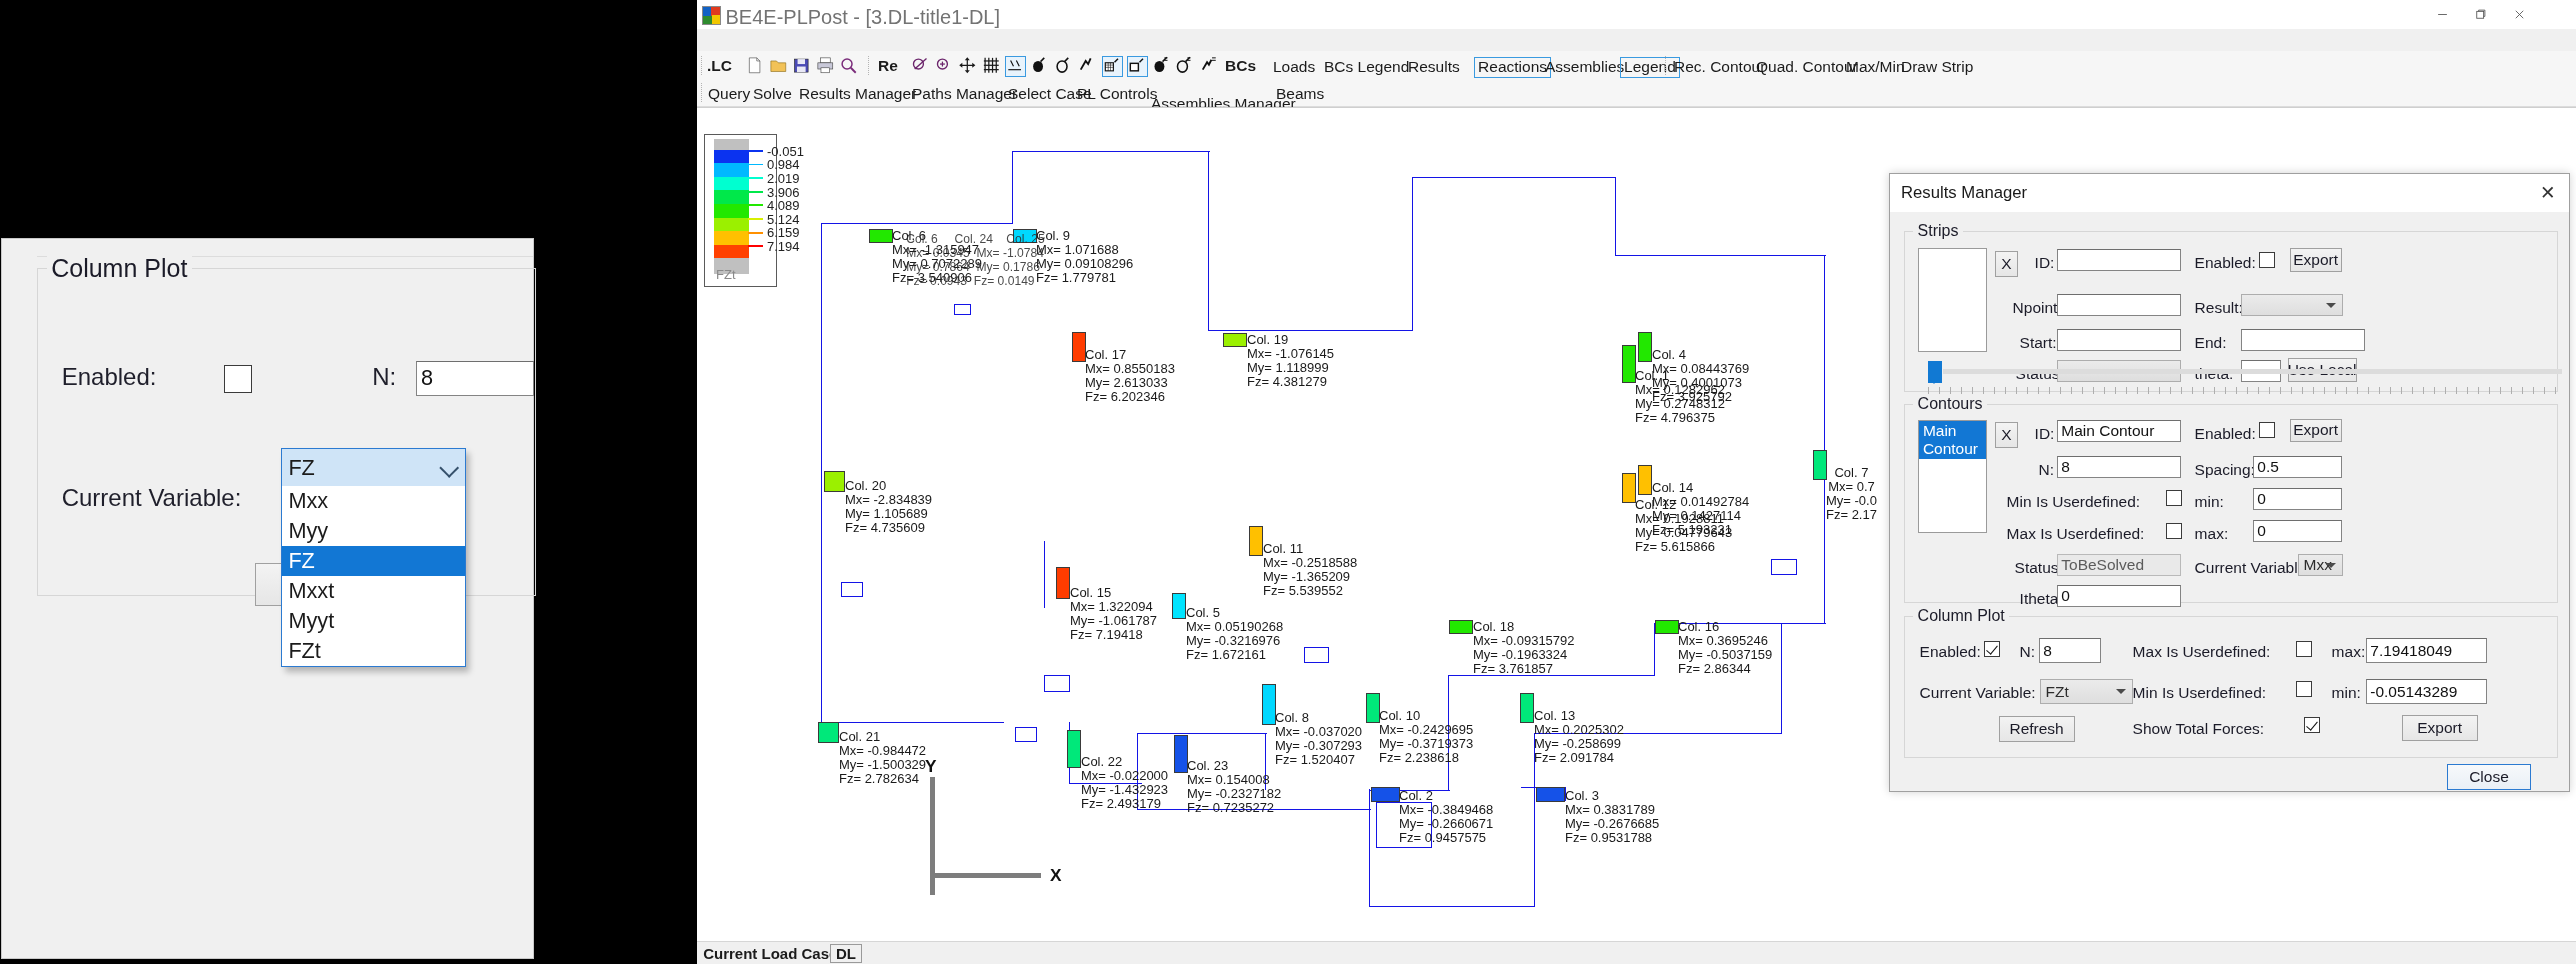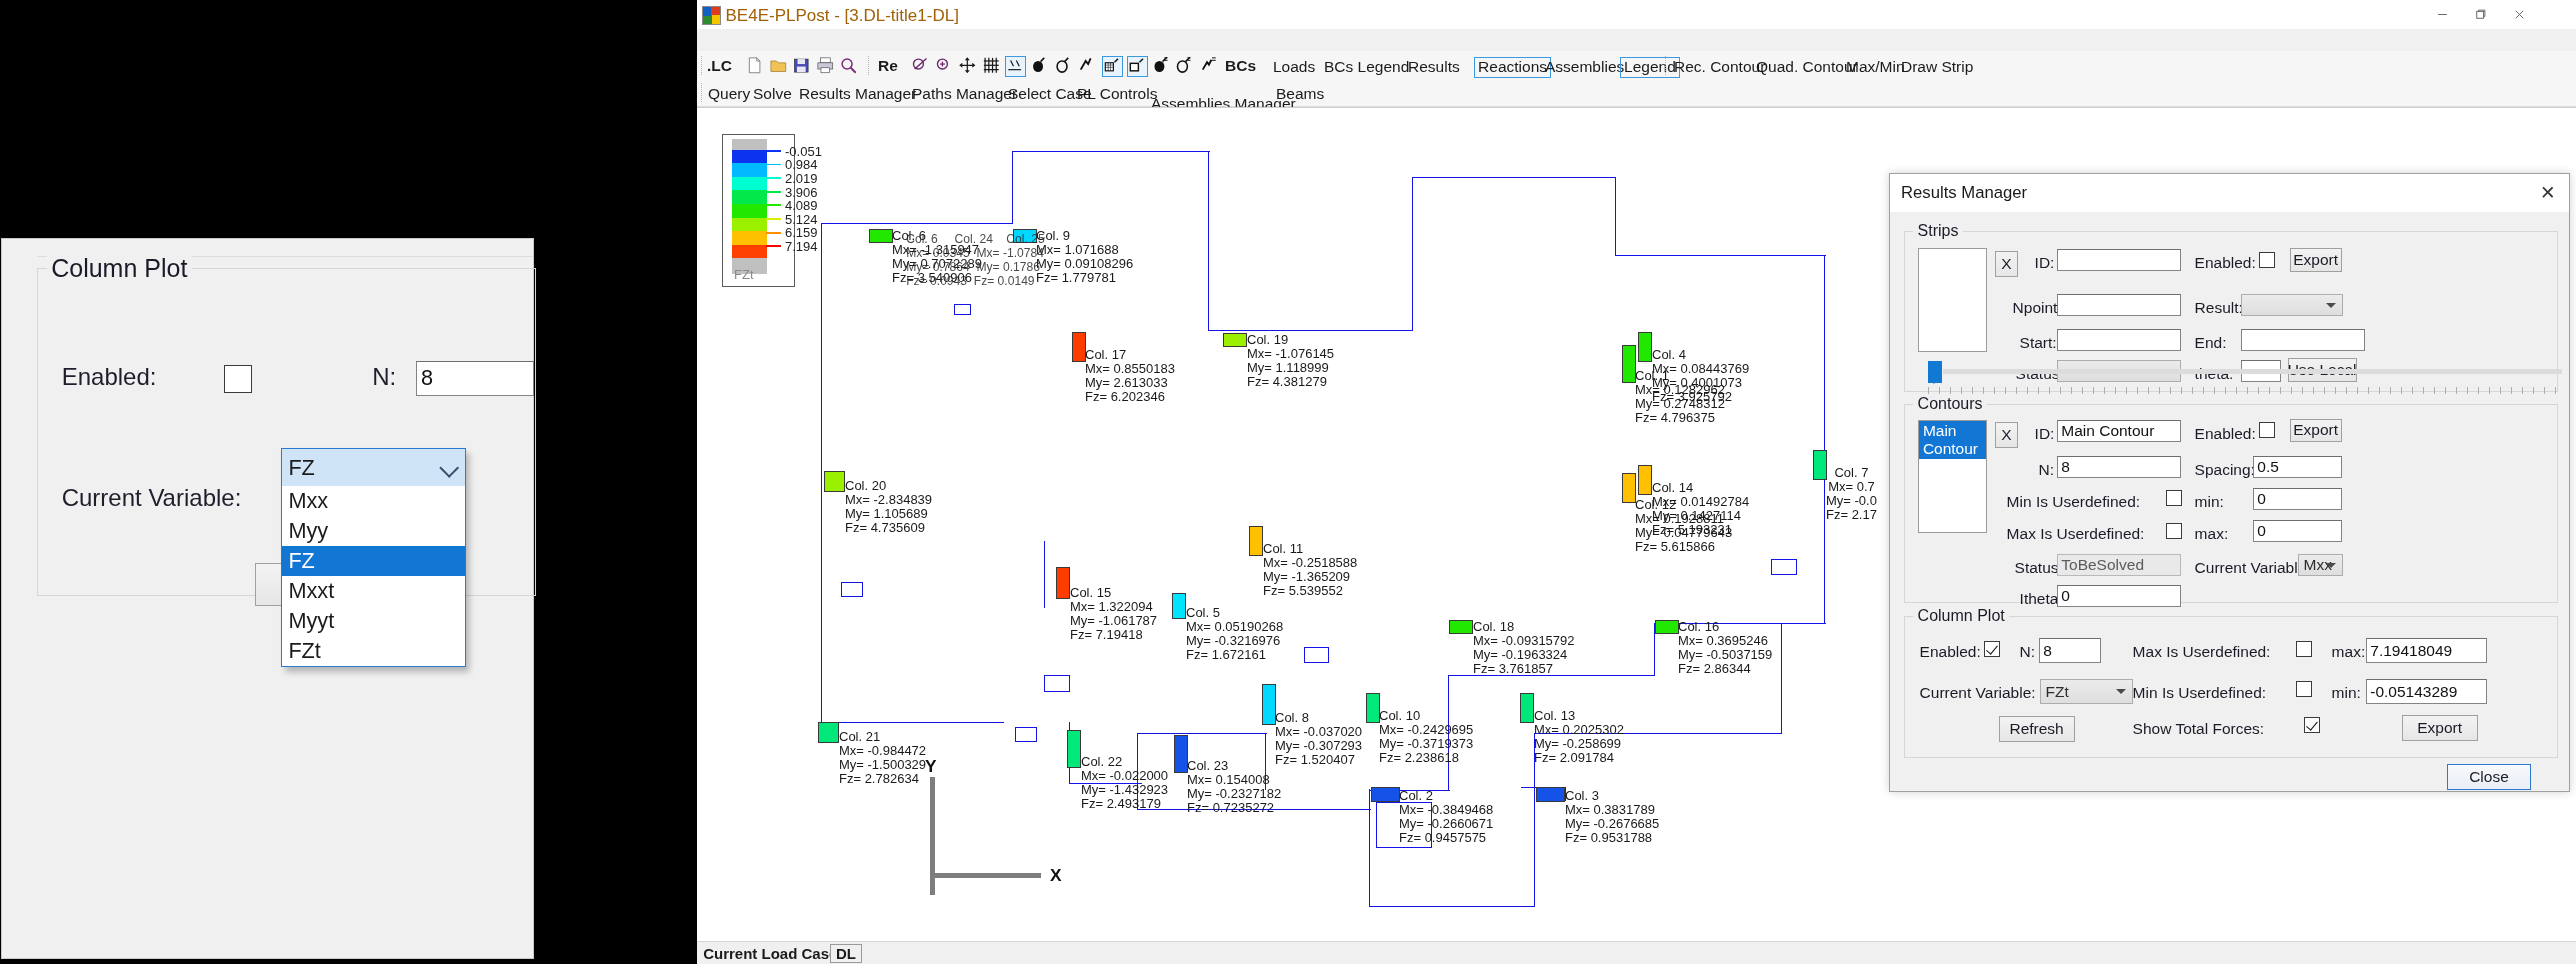--- a/index.html
+++ b/index.html
@@ -77,21 +77,21 @@
   #lpDrop .opt{height:30px;display:flex;align-items:center;padding-left:6.2px;
      font-size:21.7px;color:#1b1b1b;}
   #lpDrop .opt.hl{background:#1277d4;color:#fff;}
 
   
   #app{position:absolute;left:697px;top:0;width:1879px;height:964px;background:#f0f0f0;}
   #titlebar{position:absolute;left:0;top:0;width:100%;height:28.5px;background:#fff;}
   #titlebar .ico{position:absolute;left:5px;top:5.6px;width:17.3px;height:17.3px;
     background:conic-gradient(#e03a1f 0 25%,#f2c700 0 50%,#2e8b2e 0 75%,#1161c4 0 100%);
     border:0.6px solid #888;}
-  #titlebar .ttl{position:absolute;left:28.5px;top:5.6px;font-size:17px;color:#a16207;}
+  #titlebar .ttl{position:absolute;left:28.5px;top:5.6px;font-size:20px;color:#737373;}
   .wbtn{position:absolute;top:0;width:38px;height:28.5px;display:flex;align-items:center;justify-content:center;color:#555;}
   #menubar{position:absolute;left:0;top:28.5px;width:100%;height:22px;background:#fff;}
   #menubar .mi{position:absolute;top:2.5px;font-size:15.5px;color:#1b1b1b;}
   #menubar .mico{position:absolute;left:5px;top:3.7px;width:15px;height:15px;
     background:linear-gradient(135deg,#d94f2a 50%,#2f6fc4 50%);border:0.6px solid #777;}
   .mdibtn{position:absolute;top:28.5px;width:28.5px;height:22px;display:flex;align-items:center;justify-content:center;font-size:16px;color:#111;font-weight:bold;}
 
   
   #tb1{position:absolute;left:0;top:51px;width:100%;height:28.5px;background:#f6f6f6;border-bottom:0.6px solid #eaeaea;}
   #tb2{position:absolute;left:0;top:79px;width:100%;height:27px;background:#f6f6f6;border-bottom:0.6px solid #dcdcdc;}
@@ -104,21 +104,21 @@
 
   
   #canvas{position:absolute;left:0;top:107px;width:1879px;height:835px;background:#fff;
           border-top:0.6px solid #cfcfcf;overflow:hidden;}
   #statusbar{position:absolute;left:0;bottom:0;width:100%;height:22px;background:#f0f0f0;border-top:0.6px solid #d6d6d6;}
   #statusbar .st{position:absolute;left:6.2px;top:3.1px;font-size:15px;font-weight:bold;color:#1b1b1b;}
   #statusbar .stv{position:absolute;left:133px;top:1.9px;font-size:15px;font-weight:bold;color:#1b1b1b;
     border:0.6px solid #9a9a9a;background:#f0f0f0;padding:0 5px;}
 
   
-  #legend{position:absolute;left:25px;top:26px;width:71px;height:151px;background:#fff;border:0.6px solid #5a5a5a;}
+  #legend{position:absolute;left:7px;top:26px;width:71px;height:151px;background:#fff;border:0.6px solid #5a5a5a;}
   #legend .bar{position:absolute;left:8.7px;top:3.7px;width:35px;}
   #legend .seg{width:35px;height:13.6px;}
   #legend .tick{position:absolute;left:43px;width:15px;height:1.9px;}
   #legend .tl{position:absolute;left:62px;font-size:13px;color:#222;}
   #legend .vn{position:absolute;left:11px;bottom:3.7px;font-size:13px;color:#8a8a8a;}
   .hline{position:absolute;height:1.2px;background:#1414e6;}
   .vline{position:absolute;width:1.2px;background:#1414e6;}
   .sq{position:absolute;border:1.2px solid #1414e6;box-sizing:border-box;background:#fff;}
   .colbar{position:absolute;border:0.6px solid #3a3a3a;box-sizing:border-box;}
   .note{position:absolute;font-size:13px;color:#1a1a1a;line-height:1.07;white-space:pre;}

